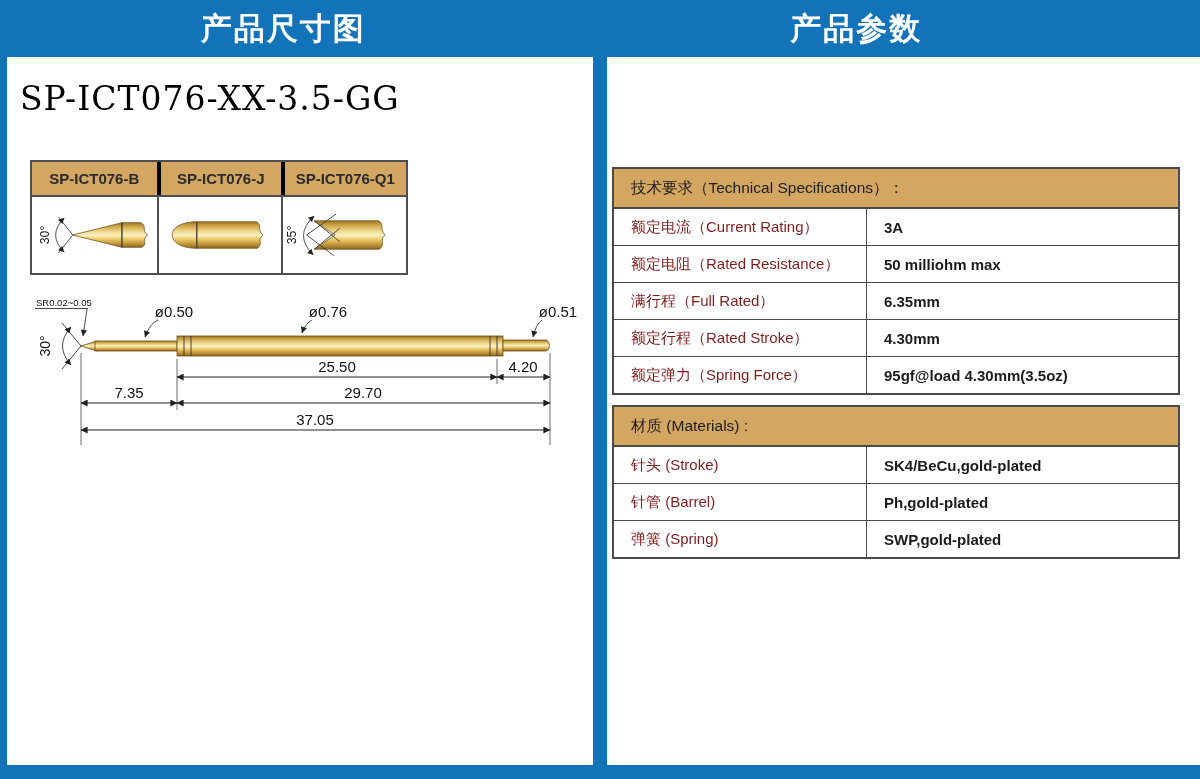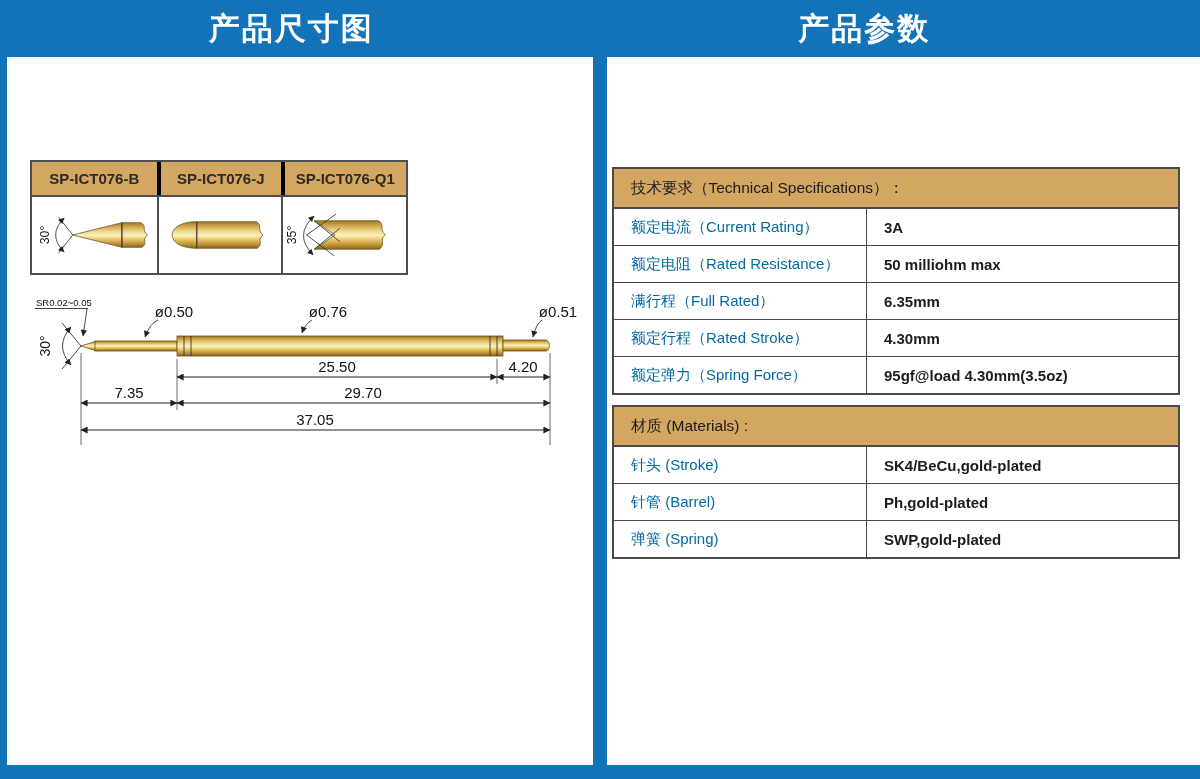--- a/index.html
+++ b/index.html
@@ -2,21 +2,21 @@
 <html><head>
 <meta charset="utf-8">
 <style>
   html,body{margin:0;padding:0;}
   body{
     width:1200px;height:779px;position:relative;overflow:hidden;
     background:#1273b9;
     font-family:"Liberation Sans",sans-serif;
   }
   
-  .header-band{position:absolute;left:0;top:0;width:1146px;height:57px;display:flex;padding-left:8px;}
+  .header-band{position:absolute;left:0;top:0;width:1146px;height:57px;display:flex;}
   .header-cell{color:#ffffff;font-size:31px;font-weight:bold;display:flex;align-items:center;justify-content:center;letter-spacing:2px;}
   .header-cell.left{width:593px;}
   .header-cell.right{width:607px;}
   
   .panel{position:absolute;top:57px;height:708px;background:#ffffff;}
   .panel-left{left:7px;width:586px;}
   .panel-right{left:607px;width:673px;}
   
   .model-title{
     position:absolute;left:13px;top:22px;
@@ -47,21 +47,21 @@
   .spec-header{
     height:40px;background:#d3a662;border-bottom:2px solid #4a4a4a;
     display:flex;align-items:center;padding-left:17px;
     font-size:15.5px;color:#1c1c1c;box-sizing:border-box;
   }
   .spec-row{display:flex;height:36px;}
   .spec-row + .spec-row{border-top:1px solid #4a4a4a;}
   .spec-label{
     width:253px;box-sizing:border-box;border-right:1.5px solid #4a4a4a;
     display:flex;align-items:center;padding-left:17px;
-    font-size:15px;color:#0369a1;
+    font-size:15px;color:#7f1d1d;
   }
   .spec-value{
     flex:1;display:flex;align-items:center;padding-left:17px;
     font-size:15px;color:#1c1c1c;font-weight:bold;
   }
   
   .gold{fill:url(#goldGrad);stroke:#6a5216;stroke-width:0.8;}
   .thinline{stroke:#333;stroke-width:0.9;fill:none;}
   .extline{stroke:#444;stroke-width:0.8;fill:none;}
   .dimline{stroke:#222;stroke-width:1;fill:none;}
@@ -90,20 +90,21 @@
   </defs>
 </svg>
 
 <div class="header-band">
   <div class="header-cell left">产品尺寸图</div>
   <div class="header-cell right">产品参数</div>
 </div>
 
 <div class="panel panel-left">
 
+  <div class="model-title">SP-ICT076-XX-3.5-GG</div>
 
   <div class="variants-table">
     <div class="variants-header">
       <div class="vh-cell">SP-ICT076-B</div>
       <div class="vh-cell">SP-ICT076-J</div>
       <div class="vh-cell">SP-ICT076-Q1</div>
     </div>
     <div class="variants-body">
       <div class="vb-cell">
         <svg width="121" height="72" viewBox="0 0 126 76">

